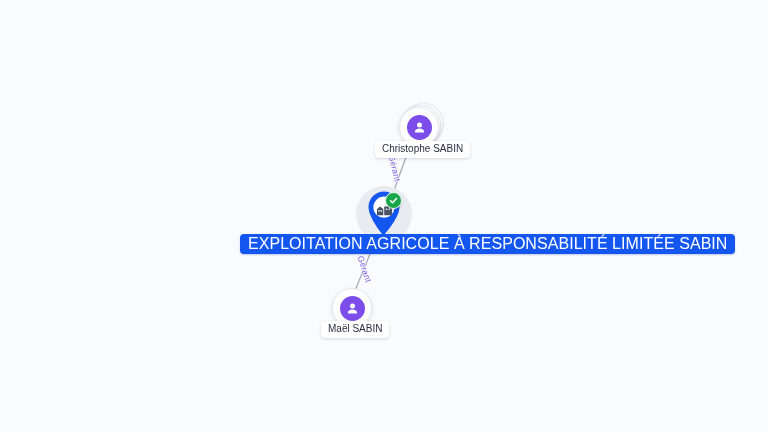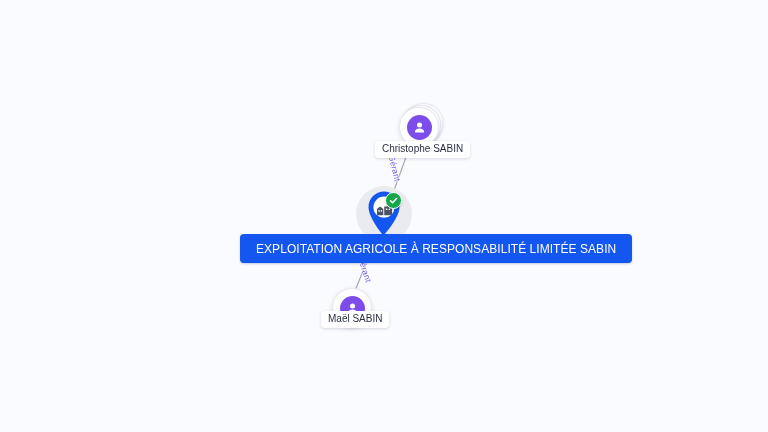--- a/index.html
+++ b/index.html
@@ -117,21 +117,21 @@
     border-radius: 4px;
     padding: 2px 7px 3px 7px;
     font-size: 10px;
     color: #2a3044;
     white-space: nowrap;
     box-shadow: 0 1px 3px rgba(30,40,80,.17);
     cursor: pointer;
     line-height: 12px;
   }
   #chip-christophe { left: 375px; top: 141px; text-align: center; }
-  #chip-mael       { left: 321px; top: 311px; }
+  #chip-mael       { left: 321px; top: 321px; }
 
   
   #node-company {
     position: absolute;
     left: 356px;
     top: 186px;
     width: 56px;
     height: 56px;
     cursor: pointer;
   }
@@ -170,30 +170,30 @@
     align-items: center;
     justify-content: center;
     box-shadow: 0 1px 2px rgba(0,0,0,.18);
   }
 
   
   #company-label-bar {
     position: absolute;
     left: 240px;
     top: 234px;
-    height: 29px;
+    height: 20px;
     background: #1456f0;
     border-radius: 4px;
     color: #ffffff;
-    font-size: 12px;
+    font-size: 16px;
     letter-spacing: .05px;
     display: flex;
     align-items: center;
     justify-content: center;
-    padding: 0 16px;
+    padding: 0 8px;
     box-sizing: border-box;
     cursor: pointer;
     box-shadow: 0 1px 2px rgba(20,60,150,.25);
     z-index: 6;
   }
 </style>
 </head>
 <body>
 
 <div id="graph-canvas">

